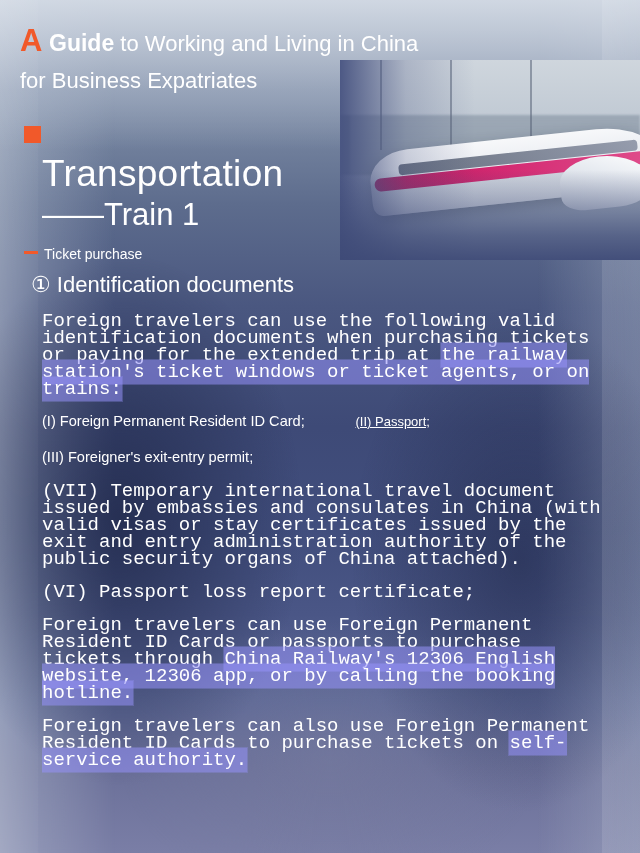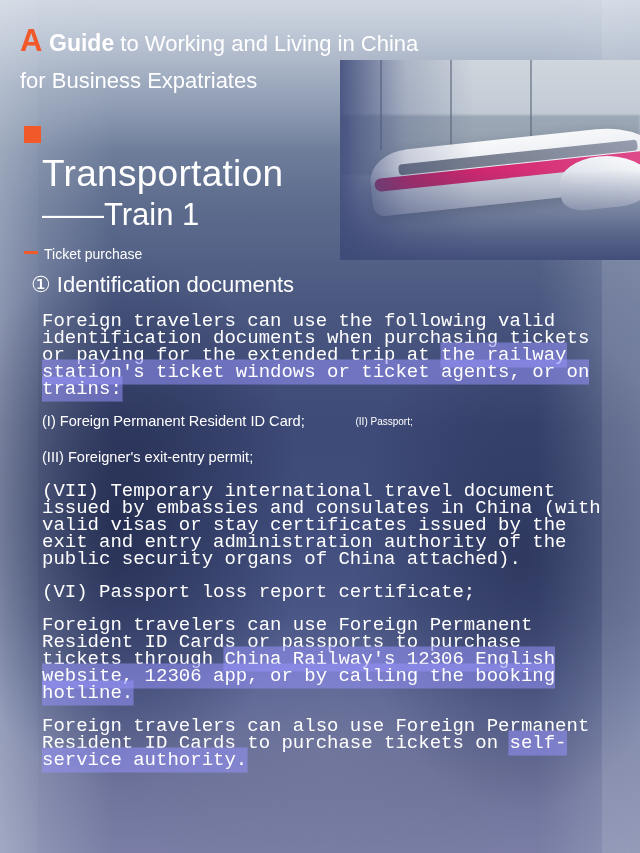--- a/index.html
+++ b/index.html
@@ -226,21 +226,21 @@
     background: rgba(150,145,250,0.55);
     box-shadow: 0 0 0 1px rgba(150,145,250,0.30);
     padding: 1px 0;
   }
   .two-col {
     display: flex;
     margin-bottom: 15px;
     align-items: center;
   }
   .two-col .c1 { width: 55%; font-size: 14.6px; line-height: 21px; }
-  .two-col .c2 { width: 45%; font-size: 10px; line-height: 21px; }
+  .two-col .c2 { width: 45%; font-size: 13px; line-height: 21px; text-decoration: underline; }
 </style>
 </head>
 <body>
 
 <div class="poster">
 
   <div class="bg-blur"></div>
   <div class="bg-top-haze"></div>
   <div class="bg-vert-bar" style="left:0"></div>
   <div class="bg-vert-bar" style="right:0"></div>

